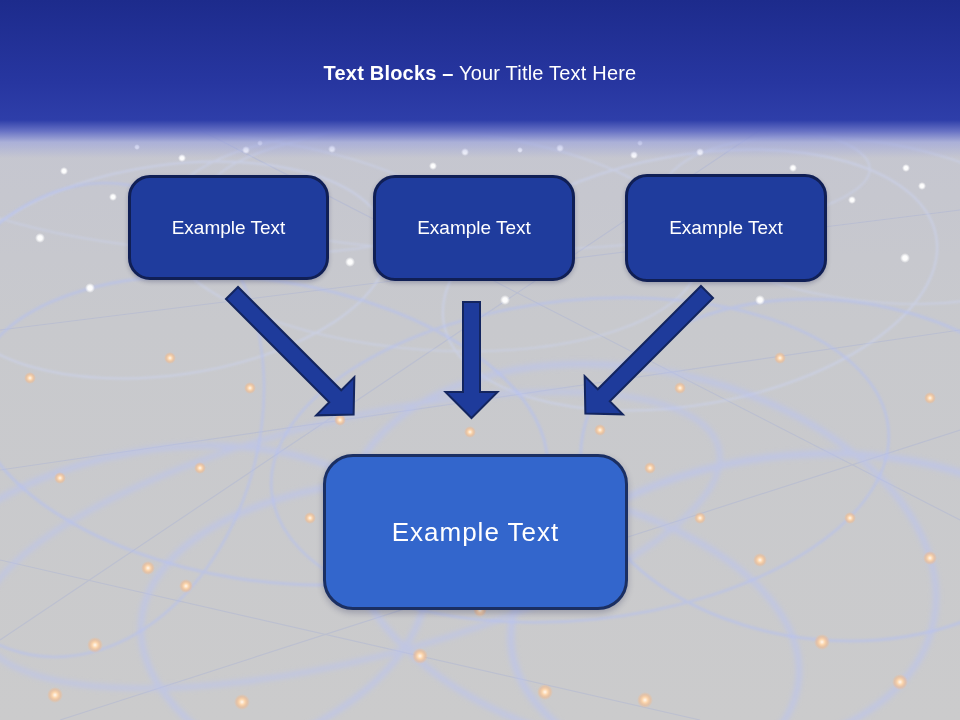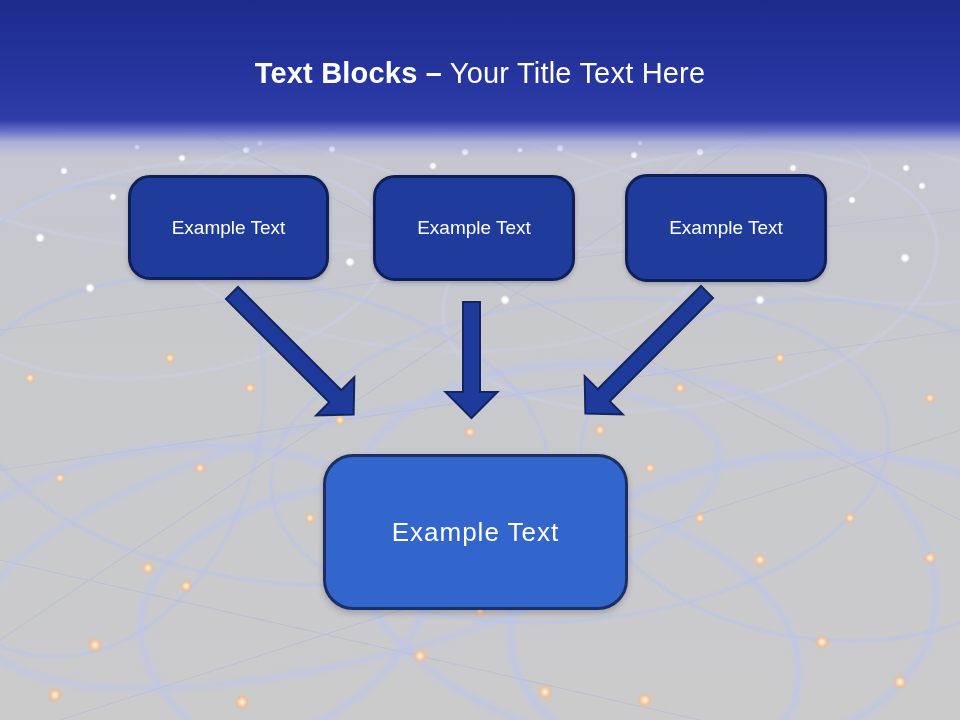--- a/index.html
+++ b/index.html
@@ -31,21 +31,21 @@
     background:linear-gradient(180deg,
       var(--header-top) 0%,
       var(--header-mid) 52%,
       var(--header-bottom) 76%,
       rgba(95,106,195,0.92) 83%,
       rgba(154,162,221,0.62) 90%,
       rgba(199,200,212,0) 100%);
   }
   .title{
     position:absolute;left:0;top:56px;width:960px;z-index:3;
-    text-align:center;color:var(--text);font-size:29px;line-height:34px;
+    text-align:center;color:var(--text);font-size:20px;line-height:34px;
     letter-spacing:0.2px;
   }
   .title .bold{font-weight:bold;}
   .title .regular{font-weight:normal;}
 
   .block{
     position:absolute;z-index:3;
     background:var(--block-fill);
     border:3px solid var(--block-border);
     border-radius:22px;

